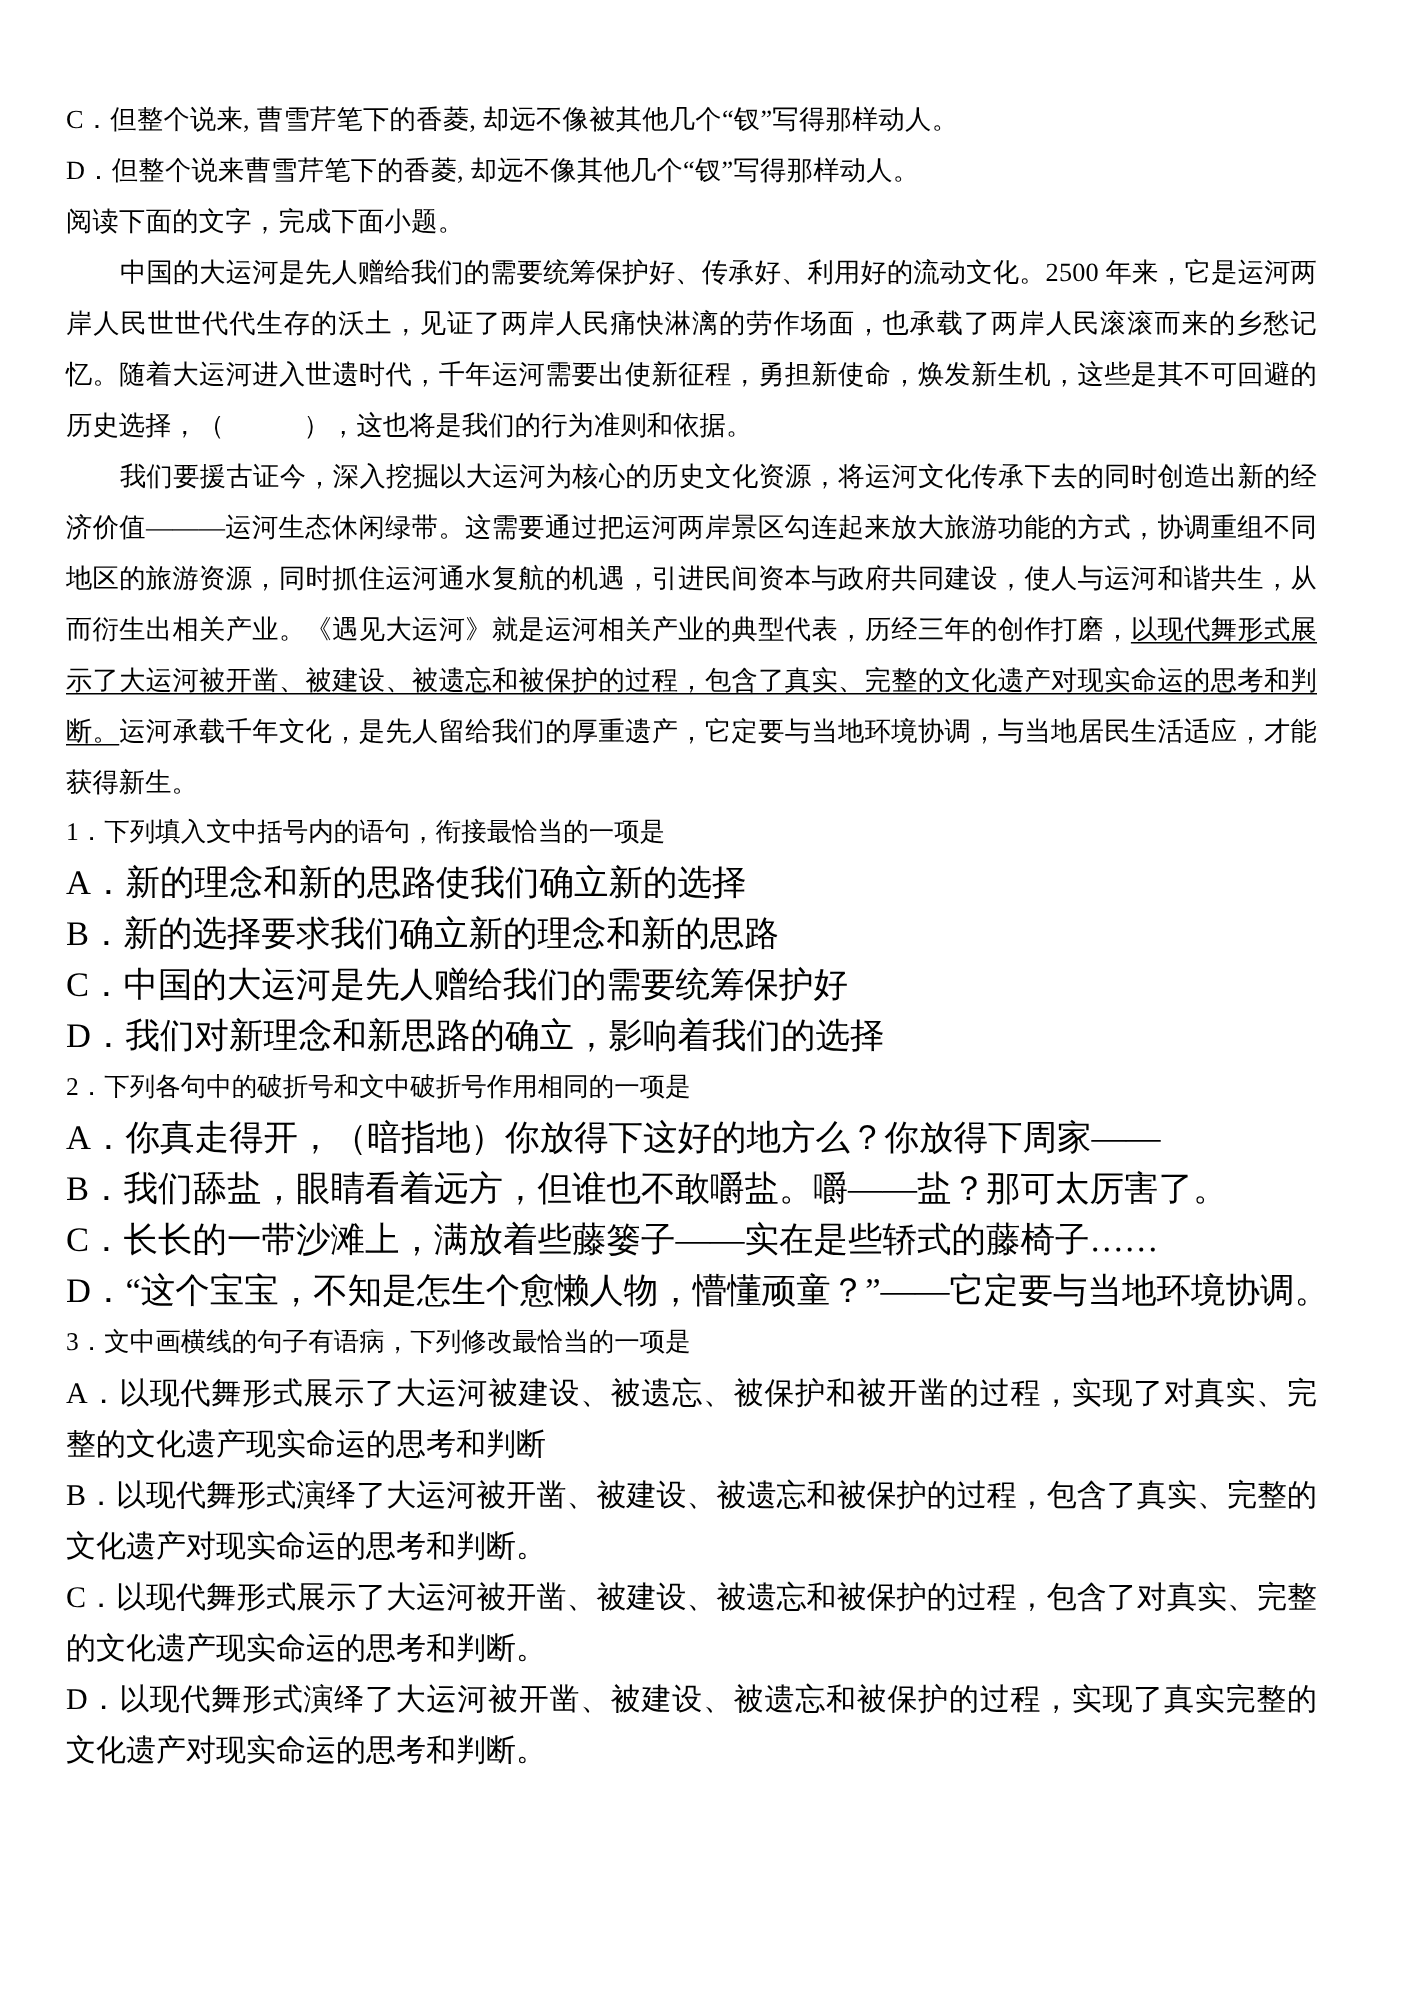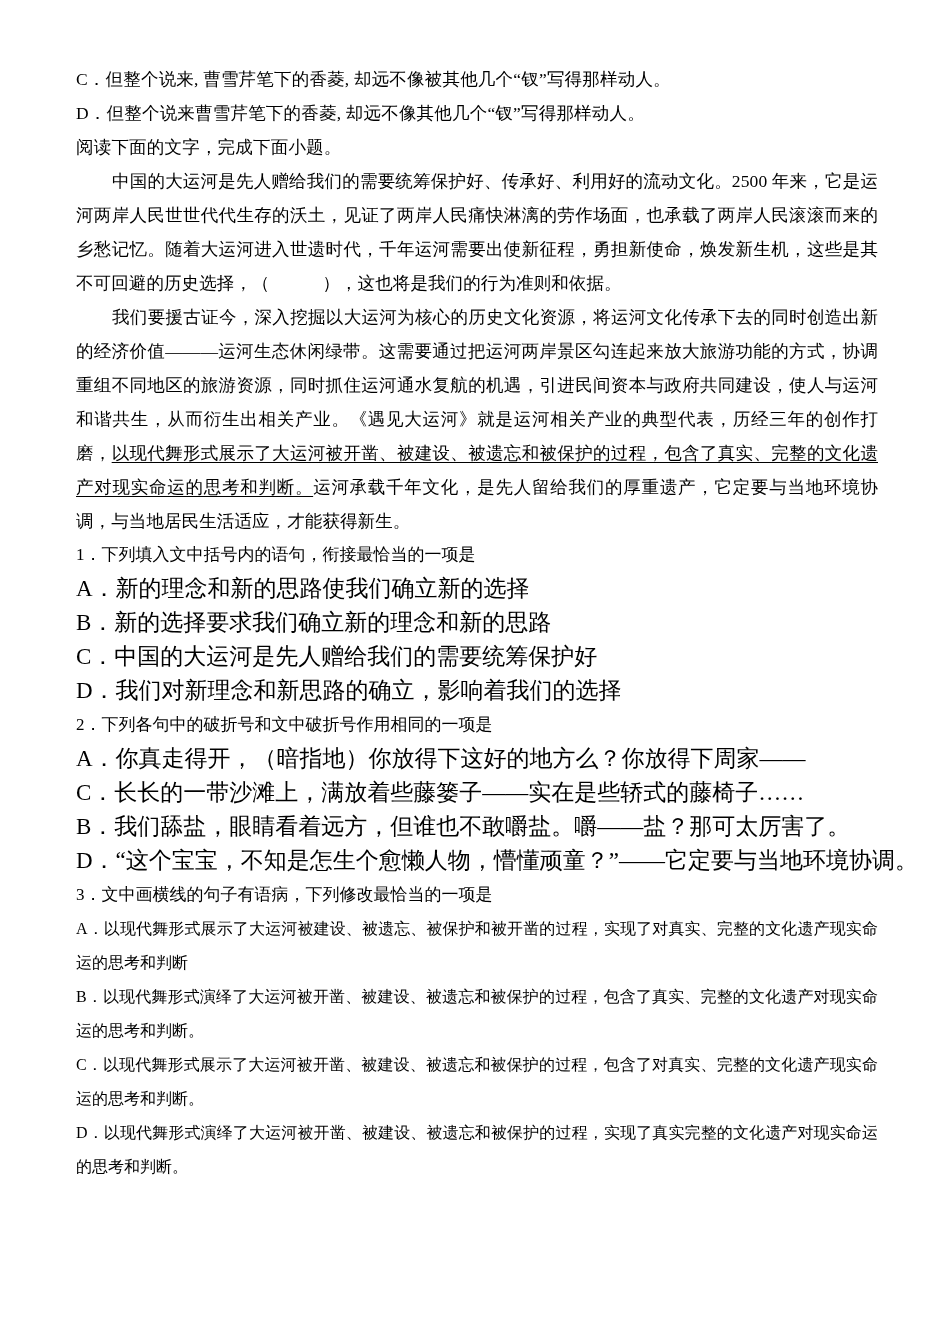--- a/index.html
+++ b/index.html
@@ -11,21 +11,21 @@
     height: 1344px;
     background: #ffffff;
     font-family: "Liberation Serif", "DejaVu Serif", serif;
     color: #000000;
   }
   .page {
     position: relative;
     width: 950px;
     height: 1344px;
     box-sizing: border-box;
-    padding: 62px 72px 40px 76px;
+    padding: 62px 72px 40px 44px;
   }
   .line {
     font-size: 17.5px;
     line-height: 34px;
     letter-spacing: 0.2px;
     white-space: nowrap;
   }
   .para {
     font-size: 17.5px;
     line-height: 34px;
@@ -36,21 +36,21 @@
   }
   .indent {
     text-indent: 36px;
   }
   .opt {
     font-size: 23px;
     line-height: 34px;
     white-space: nowrap;
   }
   .opt-wrap {
-    font-size: 16px;
+    font-size: 20px;
     line-height: 34px;
     text-align: justify;
     text-justify: inter-ideograph;
   }
   .q {
     font-size: 17px;
     line-height: 34px;
     white-space: nowrap;
   }
   .u {
@@ -79,22 +79,22 @@
   </div>
   <div class="opt">A．新的理念和新的思路使我们确立新的选择</div>
   <div class="opt">B．新的选择要求我们确立新的理念和新的思路</div>
   <div class="opt">C．中国的大运河是先人赠给我们的需要统筹保护好</div>
   <div class="opt">D．我们对新理念和新思路的确立，影响着我们的选择</div>
 
   <div class="q">
     <span>2．</span><span>下列各句中的破折号和文中破折号作用相同的一项是</span>
   </div>
   <div class="opt">A．你真走得开，（暗指地）你放得下这好的地方么？你放得下周家——</div>
+  <div class="opt">B．我们舔盐，眼睛看着远方，但谁也不敢嚼盐。嚼——盐？那可太厉害了。</div>
   <div class="opt">C．长长的一带沙滩上，满放着些藤篓子——实在是些轿式的藤椅子……</div>
-  <div class="opt">B．我们舔盐，眼睛看着远方，但谁也不敢嚼盐。嚼——盐？那可太厉害了。</div>
   <div class="opt">D．“这个宝宝，不知是怎生个愈懒人物，懵懂顽童？”——它定要与当地环境协调。</div>
 
   <div class="q">
     <span>3．</span><span>文中画横线的句子有语病，下列修改最恰当的一项是</span>
   </div>
   <div class="opt-wrap">A．以现代舞形式展示了大运河被建设、被遗忘、被保护和被开凿的过程，实现了对真实、完整的文化遗产现实命运的思考和判断</div>
   <div class="opt-wrap">B．以现代舞形式演绎了大运河被开凿、被建设、被遗忘和被保护的过程，包含了真实、完整的文化遗产对现实命运的思考和判断。</div>
   <div class="opt-wrap">C．以现代舞形式展示了大运河被开凿、被建设、被遗忘和被保护的过程，包含了对真实、完整的文化遗产现实命运的思考和判断。</div>
   <div class="opt-wrap">D．以现代舞形式演绎了大运河被开凿、被建设、被遗忘和被保护的过程，实现了真实完整的文化遗产对现实命运的思考和判断。</div>
 

